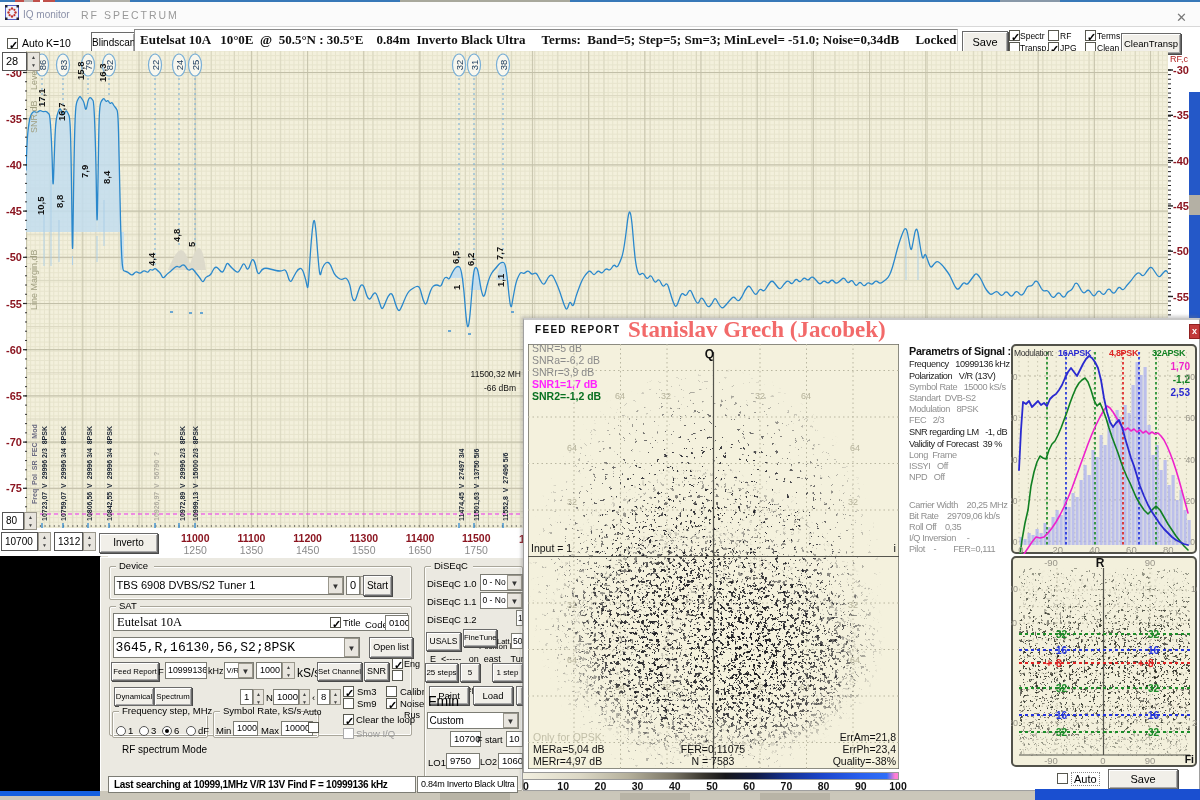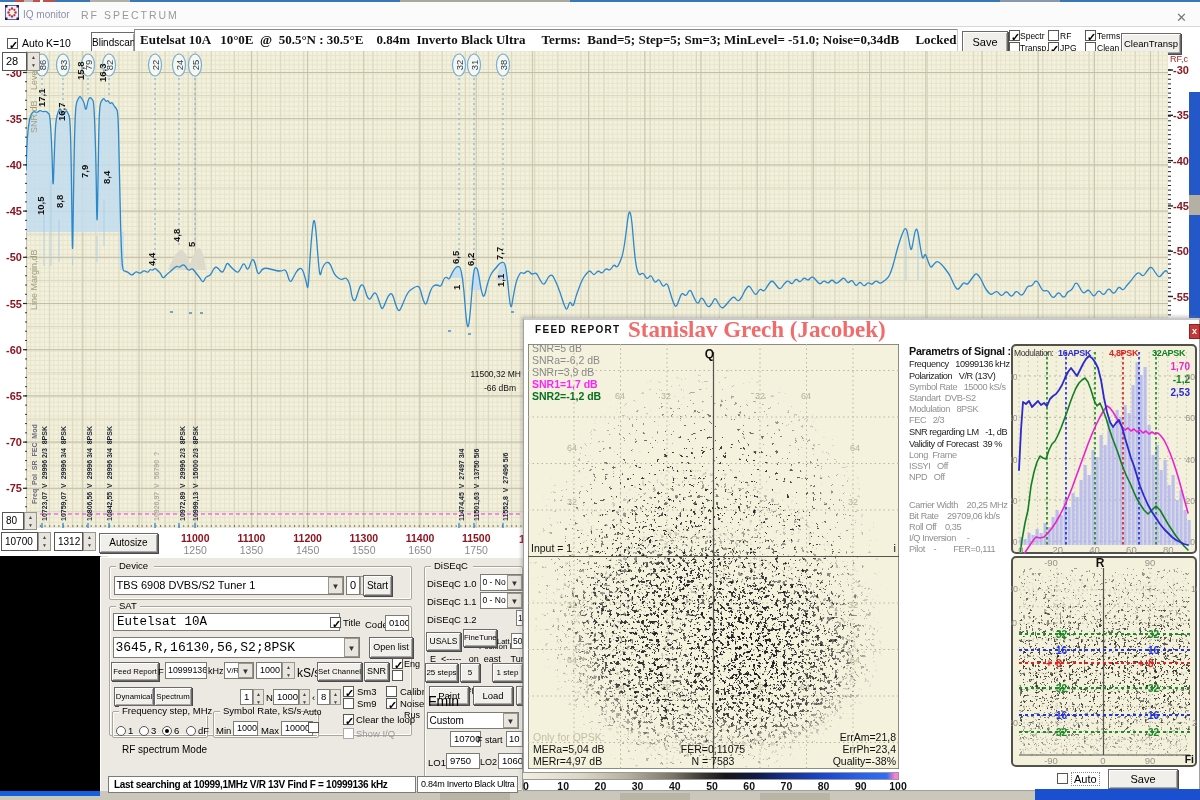--- a/index.html
+++ b/index.html
@@ -1068,21 +1068,21 @@
     <text x="519" y="543" fill="#8b1520" text-anchor="start" style="font-family:Liberation Sans,sans-serif;font-size:11px;font-weight:bold;">1</text>
   </svg>
 <div class="ed" style="left:2px;top:52px;width:25px;height:19px;border-color:#555;font-size:11px;line-height:17px;padding-left:3px">28</div>
 <div class="sp" style="left:27px;top:52px;height:19px">▲<br>▼</div>
 <div class="ed" style="left:2px;top:512px;width:22px;height:18px;border-color:#555;font-size:10px;line-height:16px;padding-left:3px">80</div>
 <div class="sp" style="left:24px;top:512px;height:18px">▲<br>▼</div>
 <div class="ed" style="left:1px;top:532px;width:37px;height:19px;border-color:#555;font-size:10px;line-height:17px;padding-left:3px">10700</div>
 <div class="sp" style="left:38px;top:532px;height:19px">▲<br>▼</div>
 <div class="ed" style="left:54px;top:532px;width:29px;height:19px;border-color:#555;font-size:10px;line-height:17px;padding-left:3px">1312</div>
 <div class="sp" style="left:83px;top:532px;height:19px">▲<br>▼</div>
-<div class="btn" style="left:99px;top:533px;width:59px;height:20px;line-height:18px;font-size:10px">Autosize</div>
+<div class="btn" style="left:99px;top:533px;width:59px;height:20px;line-height:18px;font-size:10px">Inverto</div>
 <div class="abs" style="left:1189px;top:57px;width:11px;height:35px;background:#fff"></div>
 <div class="abs" style="left:1189px;top:92px;width:11px;height:103px;background:#2458c8"></div>
 <div class="abs" style="left:1189px;top:195px;width:11px;height:20px;background:#b4b0a4"></div>
 <div class="abs" style="left:1189px;top:215px;width:11px;height:103px;background:#2458c8"></div>
 <div class="abs" style="left:0;top:791px;width:1200px;height:9px;background:#cbc7ba"></div>
 <div class="abs" style="left:440px;top:793px;width:70px;height:7px;background:#b8b4a6"></div>
 <div class="abs" style="left:620px;top:793px;width:70px;height:7px;background:#b8b4a6"></div>
 <div class="abs" style="left:760px;top:793px;width:70px;height:7px;background:#b8b4a6"></div>
 <div class="abs" style="left:1035px;top:789px;width:165px;height:11px;background:#1a4fd0;z-index:60"></div>
 <div class="abs" style="left:0;top:556px;width:100px;height:235px;background:#000"></div>
@@ -1092,21 +1092,21 @@
 <div class="gb" style="left:109px;top:566px;width:303px;height:34px"></div>
 <div class="gbl" style="left:116px;top:561px;width:38px">Device</div>
 <div class="combo" style="left:114px;top:576px;width:230px;height:19px"></div>
 <div class="abs" style="left:116.5px;top:578px;font-size:11px;font-family:'Liberation Sans',sans-serif;font-weight:normal;line-height:15px;white-space:nowrap">TBS 6908 DVBS/S2 Tuner 1</div>
 <div class="dd" style="left:328px;top:577px;width:15px;height:17px;line-height:17px">▼</div>
 <div class="ed" style="left:346px;top:576px;width:14px;height:19px;font-size:11px;font-family:'Liberation Sans',sans-serif;font-weight:normal;line-height:17px;padding-left:3px;white-space:nowrap;overflow:hidden">0</div>
 <div class="sp" style="left:360px;top:576px;height:19px">▲<br>▼</div>
 <div class="btn" style="left:363px;top:575px;width:29px;height:21px;line-height:19px;font-size:10px">Start</div>
 <div class="gb" style="left:109px;top:606px;width:303px;height:130px"></div>
 <div class="gbl" style="left:116px;top:601px;width:24px">SAT</div>
-<div class="ed" style="left:113px;top:613px;width:227px;height:18px;font-size:12.5px;font-family:Liberation Mono, monospace;font-weight:normal;line-height:16px;padding-left:3px;white-space:nowrap;overflow:hidden">Eutelsat 10A</div>
+<div class="ed" style="left:113px;top:613px;width:295px;height:18px;font-size:12.5px;font-family:Liberation Serif, serif;font-weight:normal;line-height:16px;padding-left:3px;white-space:nowrap;overflow:hidden">Eutelsat 10A</div>
 <div class="cb" style="left:330px;top:617px"></div>
 <div class="ck" style="left:332px;top:620px">✓</div>
 <div class="lb" style="left:343px;top:616px;color:#000"><span style="font-size:9.5px">Title</span></div>
 <div class="lb" style="left:365px;top:619px;font-size:9.5px">Code</div>
 <div class="ed" style="left:385px;top:615px;width:24px;height:16px;font-size:9.5px;font-family:'Liberation Sans',sans-serif;font-weight:normal;line-height:14px;padding-left:3px;white-space:nowrap;overflow:hidden">0100</div>
 <div class="combo" style="left:113px;top:637px;width:247px;height:21px"></div>
 <div class="abs" style="left:115.5px;top:639px;font-size:13px;font-family:'Liberation Mono',sans-serif;font-weight:normal;line-height:17px;white-space:nowrap">3645,R,16130,56,S2;8PSK</div>
 <div class="dd" style="left:344px;top:638px;width:15px;height:19px;line-height:19px">▼</div>
 <div class="btn" style="left:369px;top:637px;width:44px;height:21px;line-height:19px;font-size:9px">Open list</div>
 <div class="btn" style="left:111px;top:662px;width:48px;height:19px;line-height:17px;font-size:7.8px">Feed Report</div>

